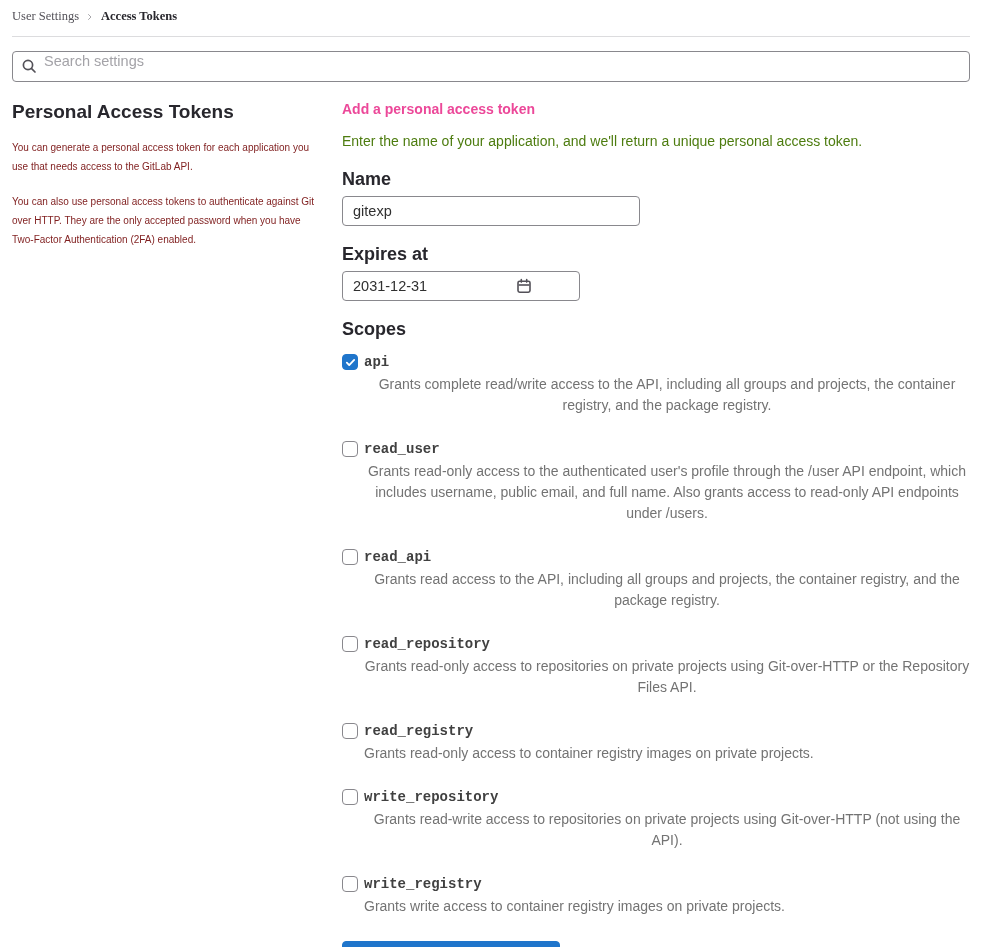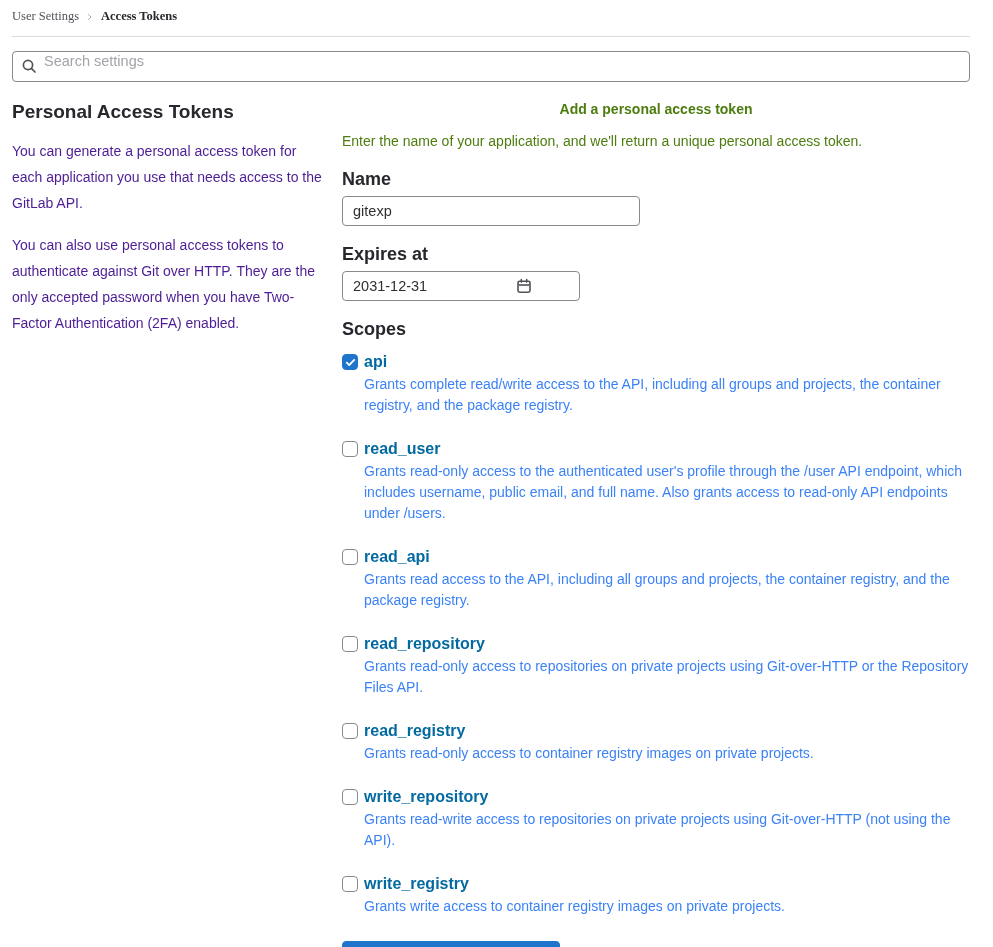--- a/index.html
+++ b/index.html
@@ -69,33 +69,32 @@
   .right-col { flex: 1; margin-left: 20px; }
 
   .left-title {
     font-size: 19px;
     font-weight: 700;
     color: #28272d;
     margin: 0 0 14px 0;
     line-height: 24px;
   }
   .left-col p {
-    font-size: 14px;
-    line-height: 26px;
-    color: #4c1d95;
+    font-size: 10px;
+    line-height: 19px;
+    color: #7f1d1d;
     margin: 0 0 16px 0;
   }
 
   .form-title {
     font-size: 14px;
     font-weight: 700;
-    color: #4d7c0f;
+    color: #ec4899;
     margin: 0;
     line-height: 18px;
-    text-align: center;
   }
   .form-desc {
     font-size: 14px;
     color: #4d7c0f;
     margin: 13px 0 0 0;
     line-height: 20px;
   }
   .field-label {
     font-size: 18px;
     font-weight: 700;
@@ -143,32 +142,34 @@
     display: inline-flex;
     align-items: center;
     justify-content: center;
     cursor: pointer;
   }
   .checkbox.checked { background: #1f75cb; border-color: #1f75cb; }
   .checkbox .check-glyph { display: none; }
   .checkbox.checked .check-glyph { display: block; }
   .scope-body { margin-left: 6px; }
   .scope-name {
-    font-size: 16px;
+    font-size: 14px;
     font-weight: 700;
-    color: #0369a1;
+    color: #404040;
     line-height: 18px;
     cursor: pointer;
+    font-family: Liberation Mono, monospace;
   }
   .scope-desc {
     font-size: 14px;
-    color: #3b82f6;
+    color: #737373;
     line-height: 21px;
     margin-top: 3px;
     max-width: 608px;
+    text-align: center;
   }
 
   .submit-btn {
     display: inline-block;
     background: #1f75cb;
     color: #ffffff;
     border: 1px solid #1f75cb;
     border-radius: 4px;
     height: 29px;
     padding: 0 12px;

